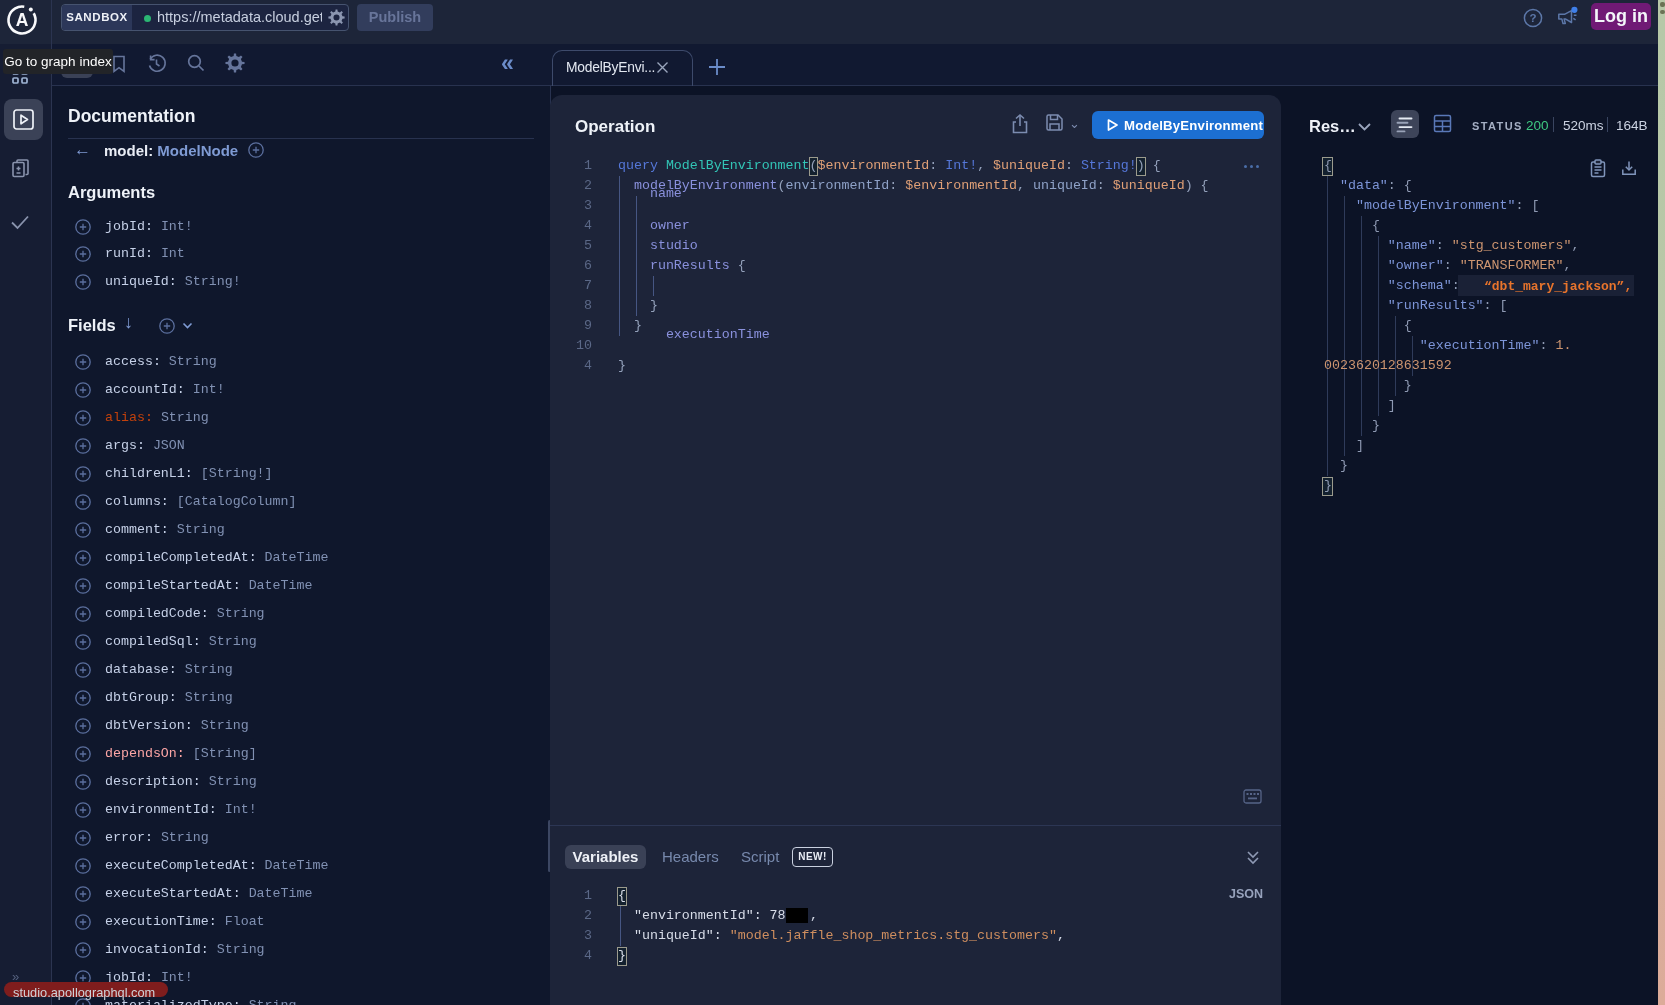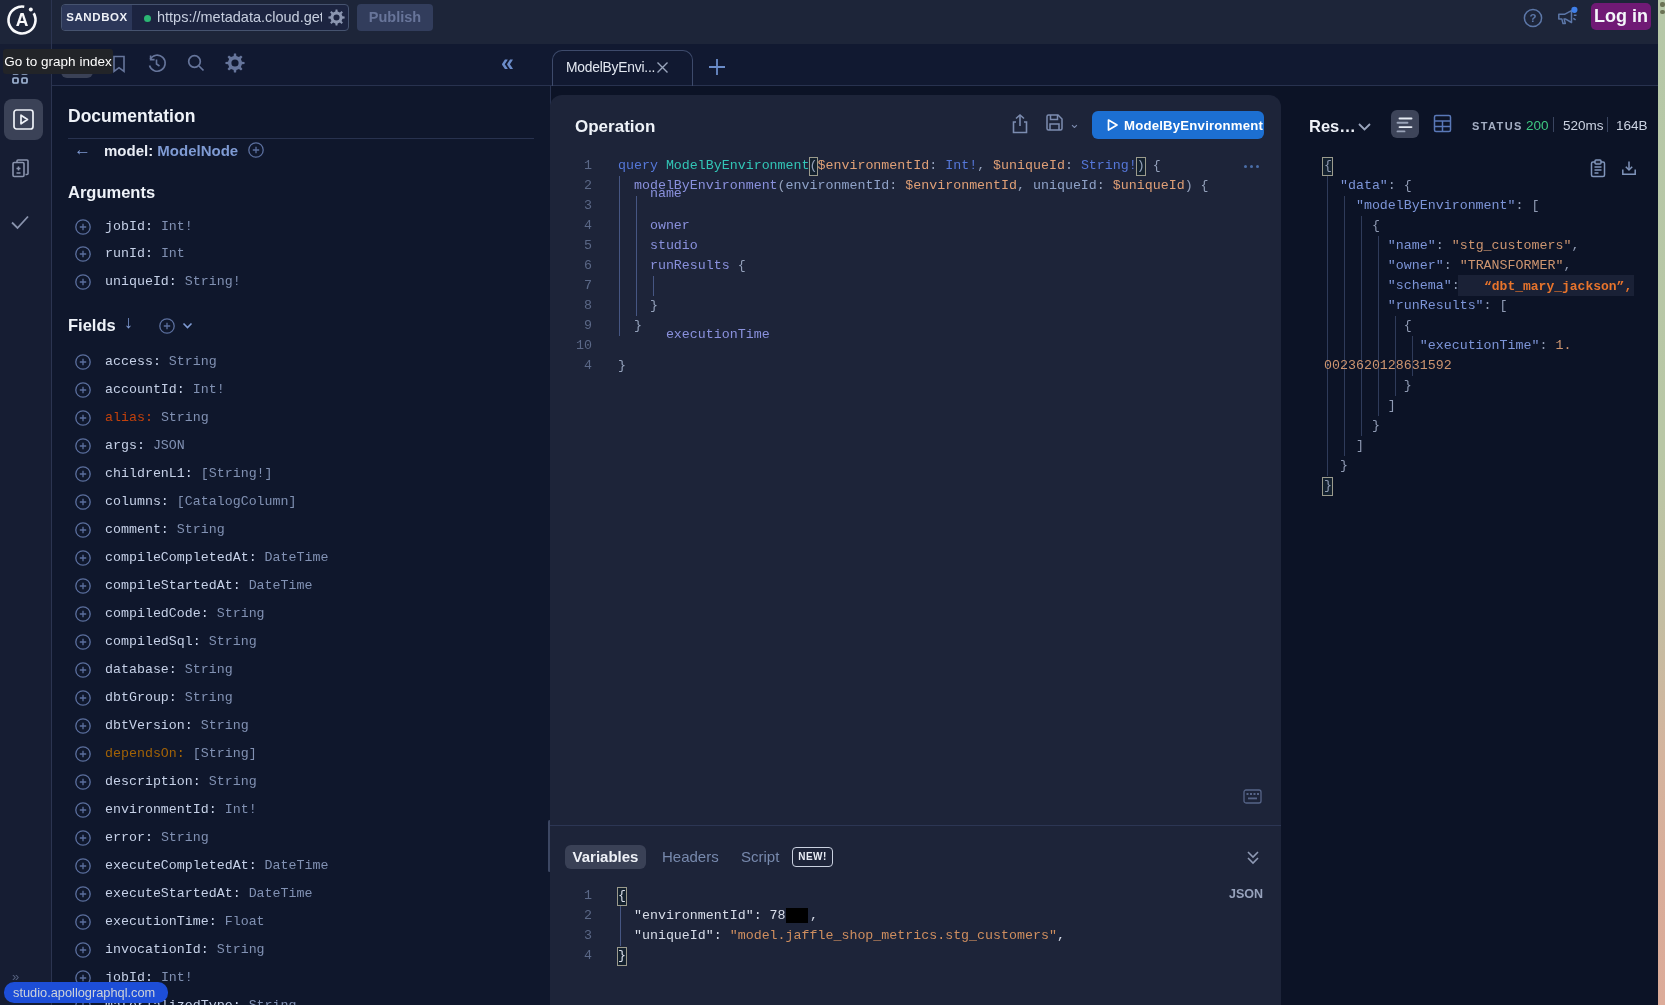--- a/index.html
+++ b/index.html
@@ -194,21 +194,21 @@
 <div class="abs mono" style="left:105px;top:688px;"><span style="color:#c6d1e8;">dbtGroup:</span> <span style="color:#8191b3;">String</span></div>
 <svg class="abs" style="left:75px;top:718px" width="16" height="16" viewBox="0 0 16 16">
     <circle cx="8" cy="8" r="7.2" fill="none" stroke="#5b6f9e" stroke-width="1.3"></circle>
     <path d="M8 4.8v6.4M4.8 8h6.4" stroke="#5b6f9e" stroke-width="1.3"></path>
   </svg>
 <div class="abs mono" style="left:105px;top:716px;"><span style="color:#c6d1e8;">dbtVersion:</span> <span style="color:#8191b3;">String</span></div>
 <svg class="abs" style="left:75px;top:746px" width="16" height="16" viewBox="0 0 16 16">
     <circle cx="8" cy="8" r="7.2" fill="none" stroke="#5b6f9e" stroke-width="1.3"></circle>
     <path d="M8 4.8v6.4M4.8 8h6.4" stroke="#5b6f9e" stroke-width="1.3"></path>
   </svg>
-<div class="abs mono" style="left:105px;top:744px;"><span style="color:#a16207;">dependsOn:</span> <span style="color:#8191b3;">[String]</span></div>
+<div class="abs mono" style="left:105px;top:744px;"><span style="color:#fca5a5;">dependsOn:</span> <span style="color:#8191b3;">[String]</span></div>
 <svg class="abs" style="left:75px;top:774px" width="16" height="16" viewBox="0 0 16 16">
     <circle cx="8" cy="8" r="7.2" fill="none" stroke="#5b6f9e" stroke-width="1.3"></circle>
     <path d="M8 4.8v6.4M4.8 8h6.4" stroke="#5b6f9e" stroke-width="1.3"></path>
   </svg>
 <div class="abs mono" style="left:105px;top:772px;text-align:center;"><span style="color:#c6d1e8;">description:</span> <span style="color:#8191b3;">String</span></div>
 <svg class="abs" style="left:75px;top:802px" width="16" height="16" viewBox="0 0 16 16">
     <circle cx="8" cy="8" r="7.2" fill="none" stroke="#5b6f9e" stroke-width="1.3"></circle>
     <path d="M8 4.8v6.4M4.8 8h6.4" stroke="#5b6f9e" stroke-width="1.3"></path>
   </svg>
 <div class="abs mono" style="left:105px;top:800px;"><span style="color:#c6d1e8;">environmentId:</span> <span style="color:#8191b3;">Int!</span></div>
@@ -401,13 +401,13 @@
 <div class="abs mono" style="left:1324px;top:396px;"><span style="color:#8f9ab3">        ]</span></div>
 <div class="abs mono" style="left:1324px;top:416px;"><span style="color:#8f9ab3">      }</span></div>
 <div class="abs mono" style="left:1324px;top:436px;"><span style="color:#8f9ab3">    ]</span></div>
 <div class="abs mono" style="left:1324px;top:456px;"><span style="color:#8f9ab3">  }</span></div>
 <div class="abs mono" style="left:1324px;top:476px;"><span style="color:#8f9ab3">}</span></div>
 <div class="abs" style="left:1658px;top:0;width:7px;height:1005px;background:linear-gradient(to bottom,#b6c8a8 0%,#b9c7a6 45%,#c4bda2 62%,#d4b49e 75%,#d9ad9a 88%,#dcab99 100%);"></div>
 <div class="abs" style="left:1660px;top:2px;width:5px;height:5px;border-radius:2px;background:#6b7355;"></div>
 <div class="abs" style="left:1660px;top:10px;width:5px;height:4px;border-radius:2px;background:#6b7355;"></div>
 <div class="abs" style="left:12px;top:969px;color:#56617f;font-size:13px;">»</div>
 <div class="abs" style="left:3px;top:49px;width:110px;height:25px;background:#222428;border-radius:3px;line-height:25px;text-align:center;color:#fdfdfd;font-size:13.5px;white-space:nowrap;">Go to graph index</div>
-<div class="abs" style="left:4px;top:982px;width:164px;height:21px;background:#1d4ed8;border-radius:10px;line-height:21px;color:#ced3da;font-size:12.8px;padding-left:9px;box-sizing:border-box;">studio.apollographql.com</div>
+<div class="abs" style="left:4px;top:982px;width:164px;height:15px;background:#7f1d1d;border-radius:10px;line-height:21px;color:#ced3da;font-size:12.8px;padding-left:9px;box-sizing:border-box;">studio.apollographql.com</div>
 
 </body></html>

